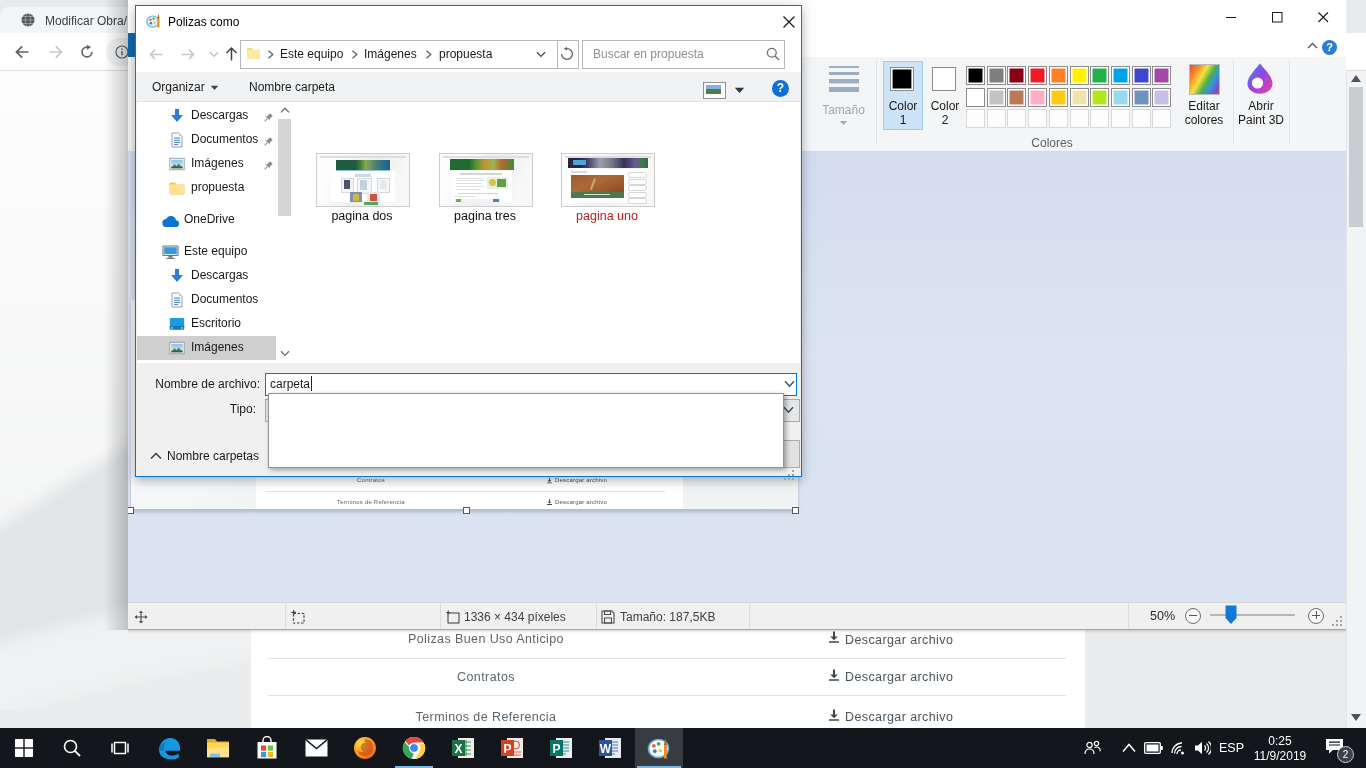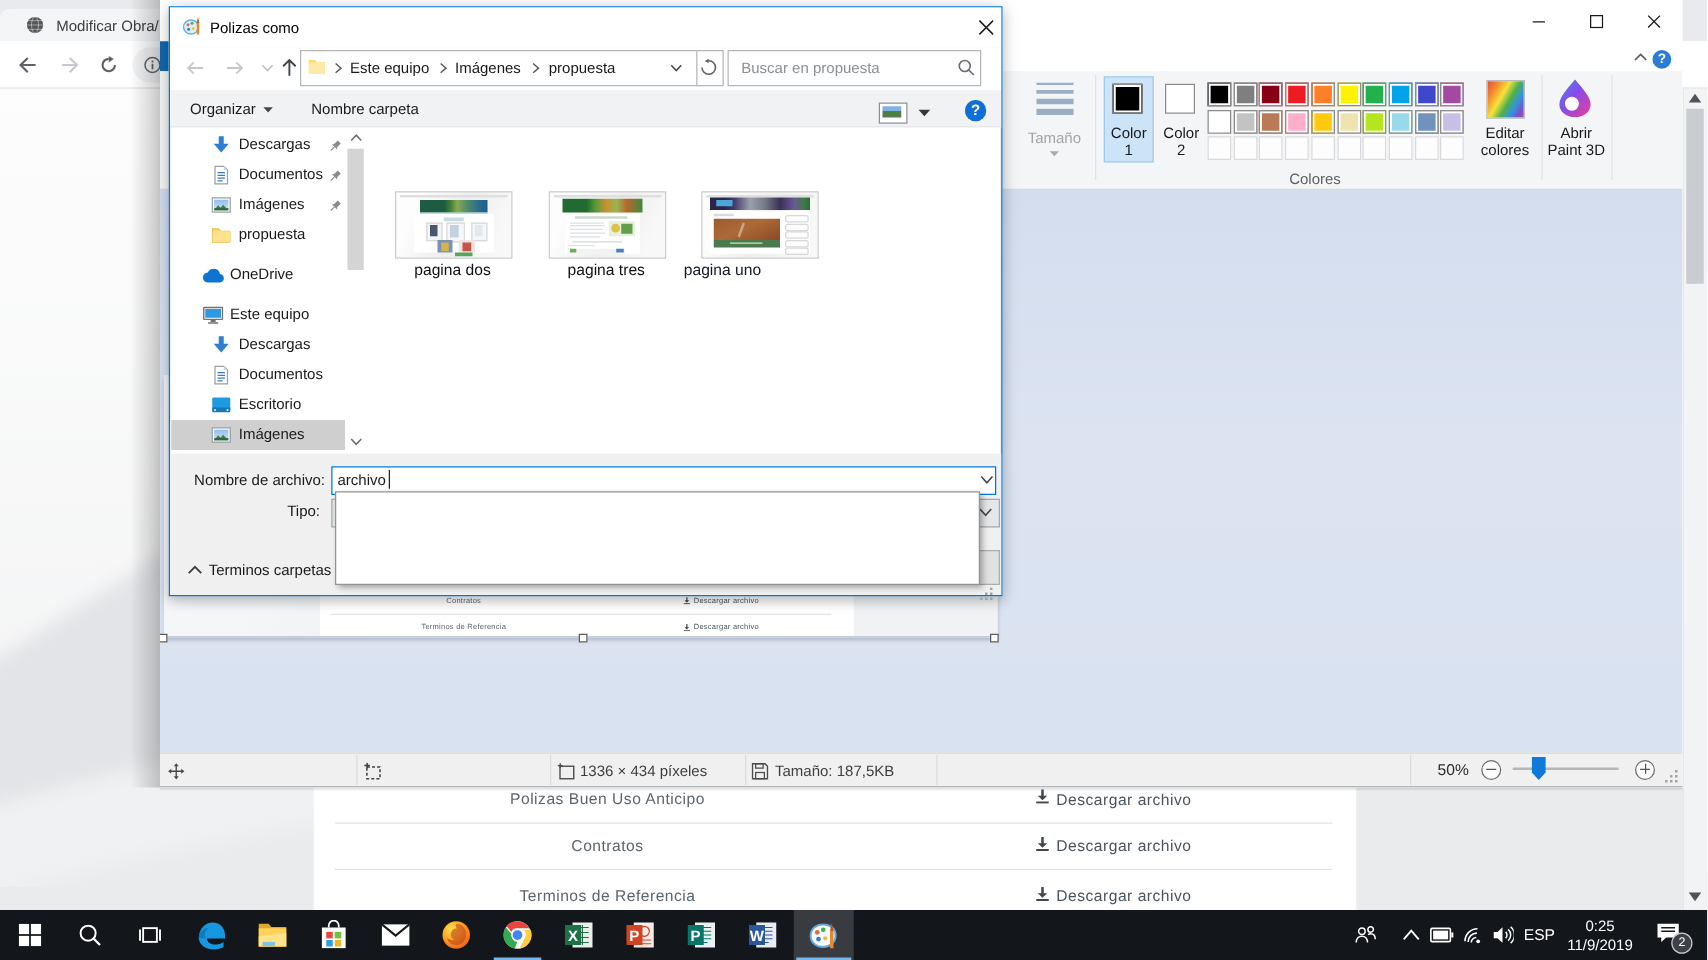--- a/index.html
+++ b/index.html
@@ -494,44 +494,44 @@
     <div class="abs" style="left:9px;top:20.5px;width:53px;height:17px;background:linear-gradient(155deg,#9e5a30,#ad6a38 45%,#8a4a26);"></div>
     <div class="abs" style="left:30px;top:24px;width:2px;height:12px;background:#c9a87e;transform:rotate(20deg);"></div>
     <div class="abs" style="left:9px;top:37.5px;width:53px;height:6.5px;background:#4a7a4e;"></div>
     <div class="abs" style="left:22px;top:40px;width:26px;height:1.2px;background:#cfe0cf;"></div>
     <div class="abs" style="left:66px;top:18px;width:17px;height:4px;background:#fdfdfd;border:0.5px solid #d5d7d9;border-radius:2px;"></div>
     <div class="abs" style="left:66px;top:24.5px;width:17px;height:4px;background:#fdfdfd;border:0.5px solid #d5d7d9;border-radius:2px;"></div>
     <div class="abs" style="left:66px;top:31px;width:17px;height:4px;background:#fdfdfd;border:0.5px solid #d5d7d9;border-radius:2px;"></div>
     <div class="abs" style="left:66px;top:37.5px;width:17px;height:4px;background:#fdfdfd;border:0.5px solid #d5d7d9;border-radius:2px;"></div>
     <div class="abs" style="left:66px;top:44px;width:17px;height:4px;background:#fdfdfd;border:0.5px solid #d5d7d9;border-radius:2px;"></div>
       </div>
-  <div class="abs txt" style="left:411px;top:203px;width:120px;font-size:12.5px;color:#0f172a;">pagina uno</div>
+  <div class="abs txt" style="left:411px;top:203px;width:120px;text-align:center;font-size:12.5px;color:#b91c1c;">pagina uno</div>
 
   <div class="abs" style="left:0;top:357px;width:665px;height:113px;background:#f0f0f0;"></div>
   <div class="abs txt" style="left:0;top:371px;width:124px;text-align:right;font-size:12px;color:#1a1a1a;">Nombre de archivo:</div>
   <div class="abs" style="left:129px;top:367px;width:530px;height:21px;background:#fff;border:1px solid #0078d7;"></div>
-  <div class="abs txt" style="left:134px;top:371px;font-size:12px;color:#1a1a1a;">archivo</div>
+  <div class="abs txt" style="left:134px;top:371px;font-size:12px;color:#1a1a1a;">carpeta</div>
   <div class="abs" style="left:174.5px;top:370px;width:1px;height:15px;background:#222;"></div>
   <svg class="abs" style="left:648px;top:374px;" width="11" height="8" viewBox="0 0 11 8">
         <path d="M1,1.2 L5.5,6.2 L10,1.2" fill="none" stroke="#44484c" stroke-width="1.3"></path>
       </svg>
   <div class="abs txt" style="left:0;top:396px;width:120px;text-align:right;font-size:12px;color:#1a1a1a;">Tipo:</div>
   <div class="abs" style="left:129px;top:393px;width:533px;height:21px;background:#e4e6e7;border:1px solid #a6aaad;"></div>
   <svg class="abs" style="left:647px;top:400px;" width="11" height="8" viewBox="0 0 11 8">
         <path d="M1,1.2 L5.5,6.2 L10,1.2" fill="none" stroke="#44484c" stroke-width="1.3"></path>
       </svg>
 
   <div class="abs" style="left:645px;top:434px;width:17px;height:26px;background:#e1e1e1;border:1px solid #adadad;"></div>
 
   <div class="abs" style="left:131.5px;top:387px;width:514px;height:73px;background:#fff;border:1px solid #8f9499;box-shadow:2px 2px 5px rgba(0,0,0,0.35);"></div>
 
   <svg class="abs" style="left:14px;top:446px;" width="12" height="8" viewBox="0 0 12 8">
         <path d="M1,6.5 L6,1.5 L11,6.5" fill="none" stroke="#3c4043" stroke-width="1.5"></path>
       </svg>
-  <div class="abs txt" style="left:31px;top:443px;font-size:12px;color:#1a1a1a;">Terminos carpetas</div>
+  <div class="abs txt" style="left:31px;top:443px;font-size:12px;color:#1a1a1a;">Nombre carpetas</div>
 
   <svg class="abs" style="left:648px;top:464px;" width="12" height="11" viewBox="0 0 12 11">
     <g fill="#9fa4a9">
           <rect x="8" y="0" width="2" height="2"></rect>
           <rect x="8" y="4" width="2" height="2"></rect>
           <rect x="8" y="8" width="2" height="2"></rect>
           <rect x="4" y="4" width="2" height="2"></rect>
           <rect x="4" y="8" width="2" height="2"></rect>
           <rect x="0" y="8" width="2" height="2"></rect>
         </g>

